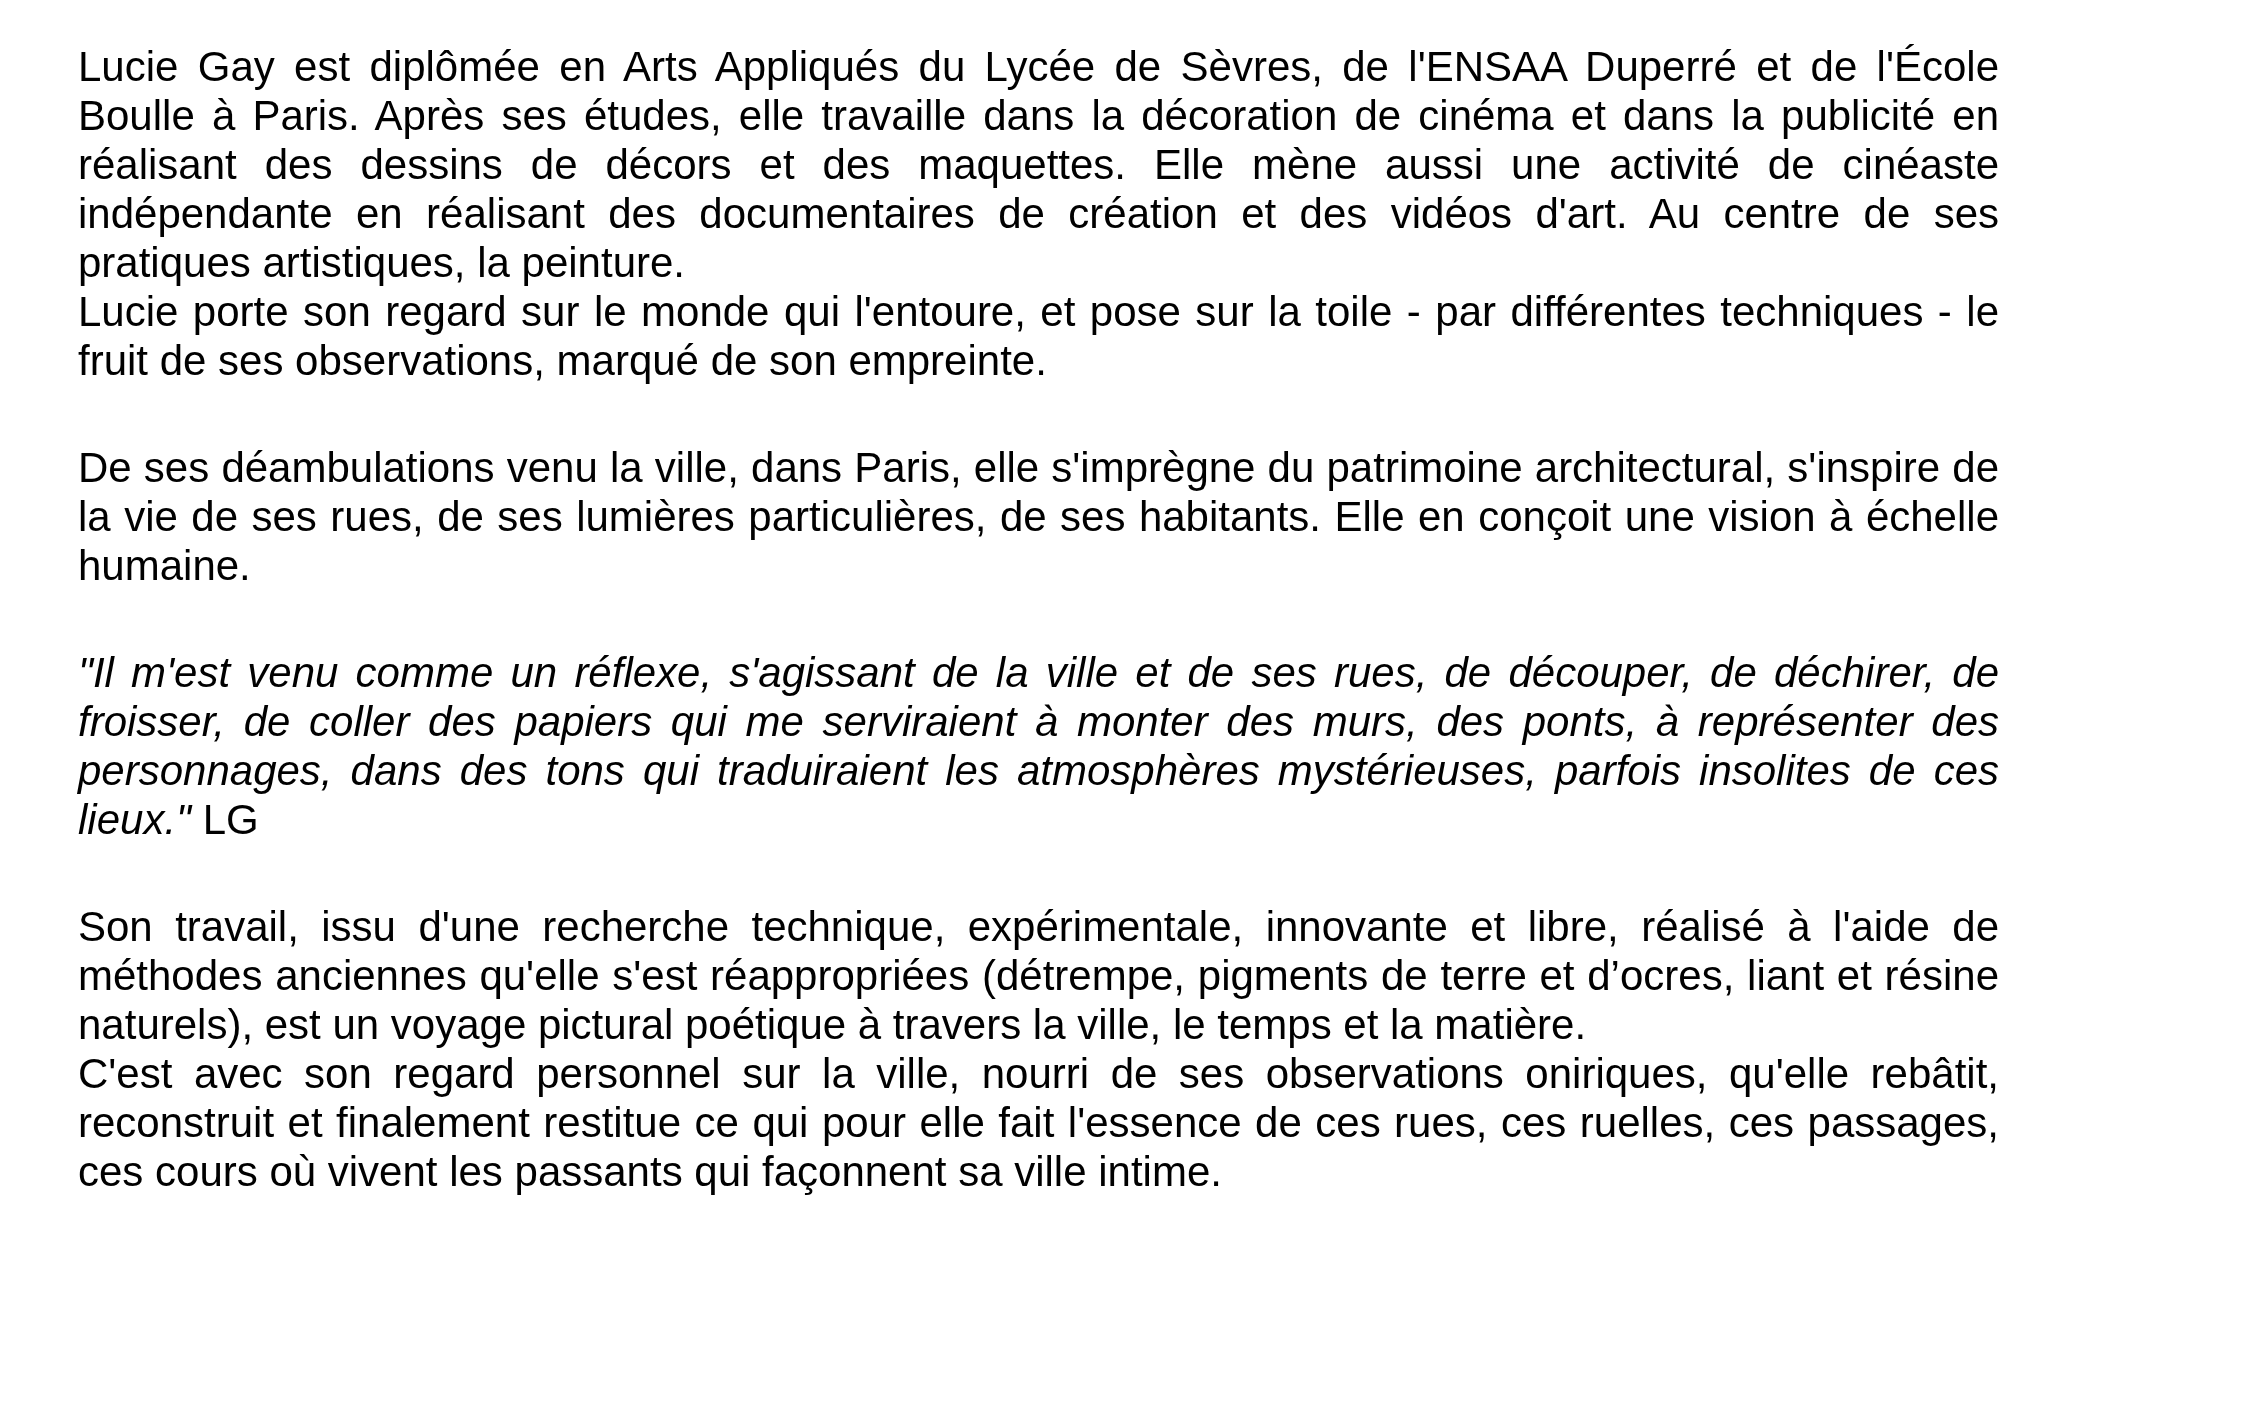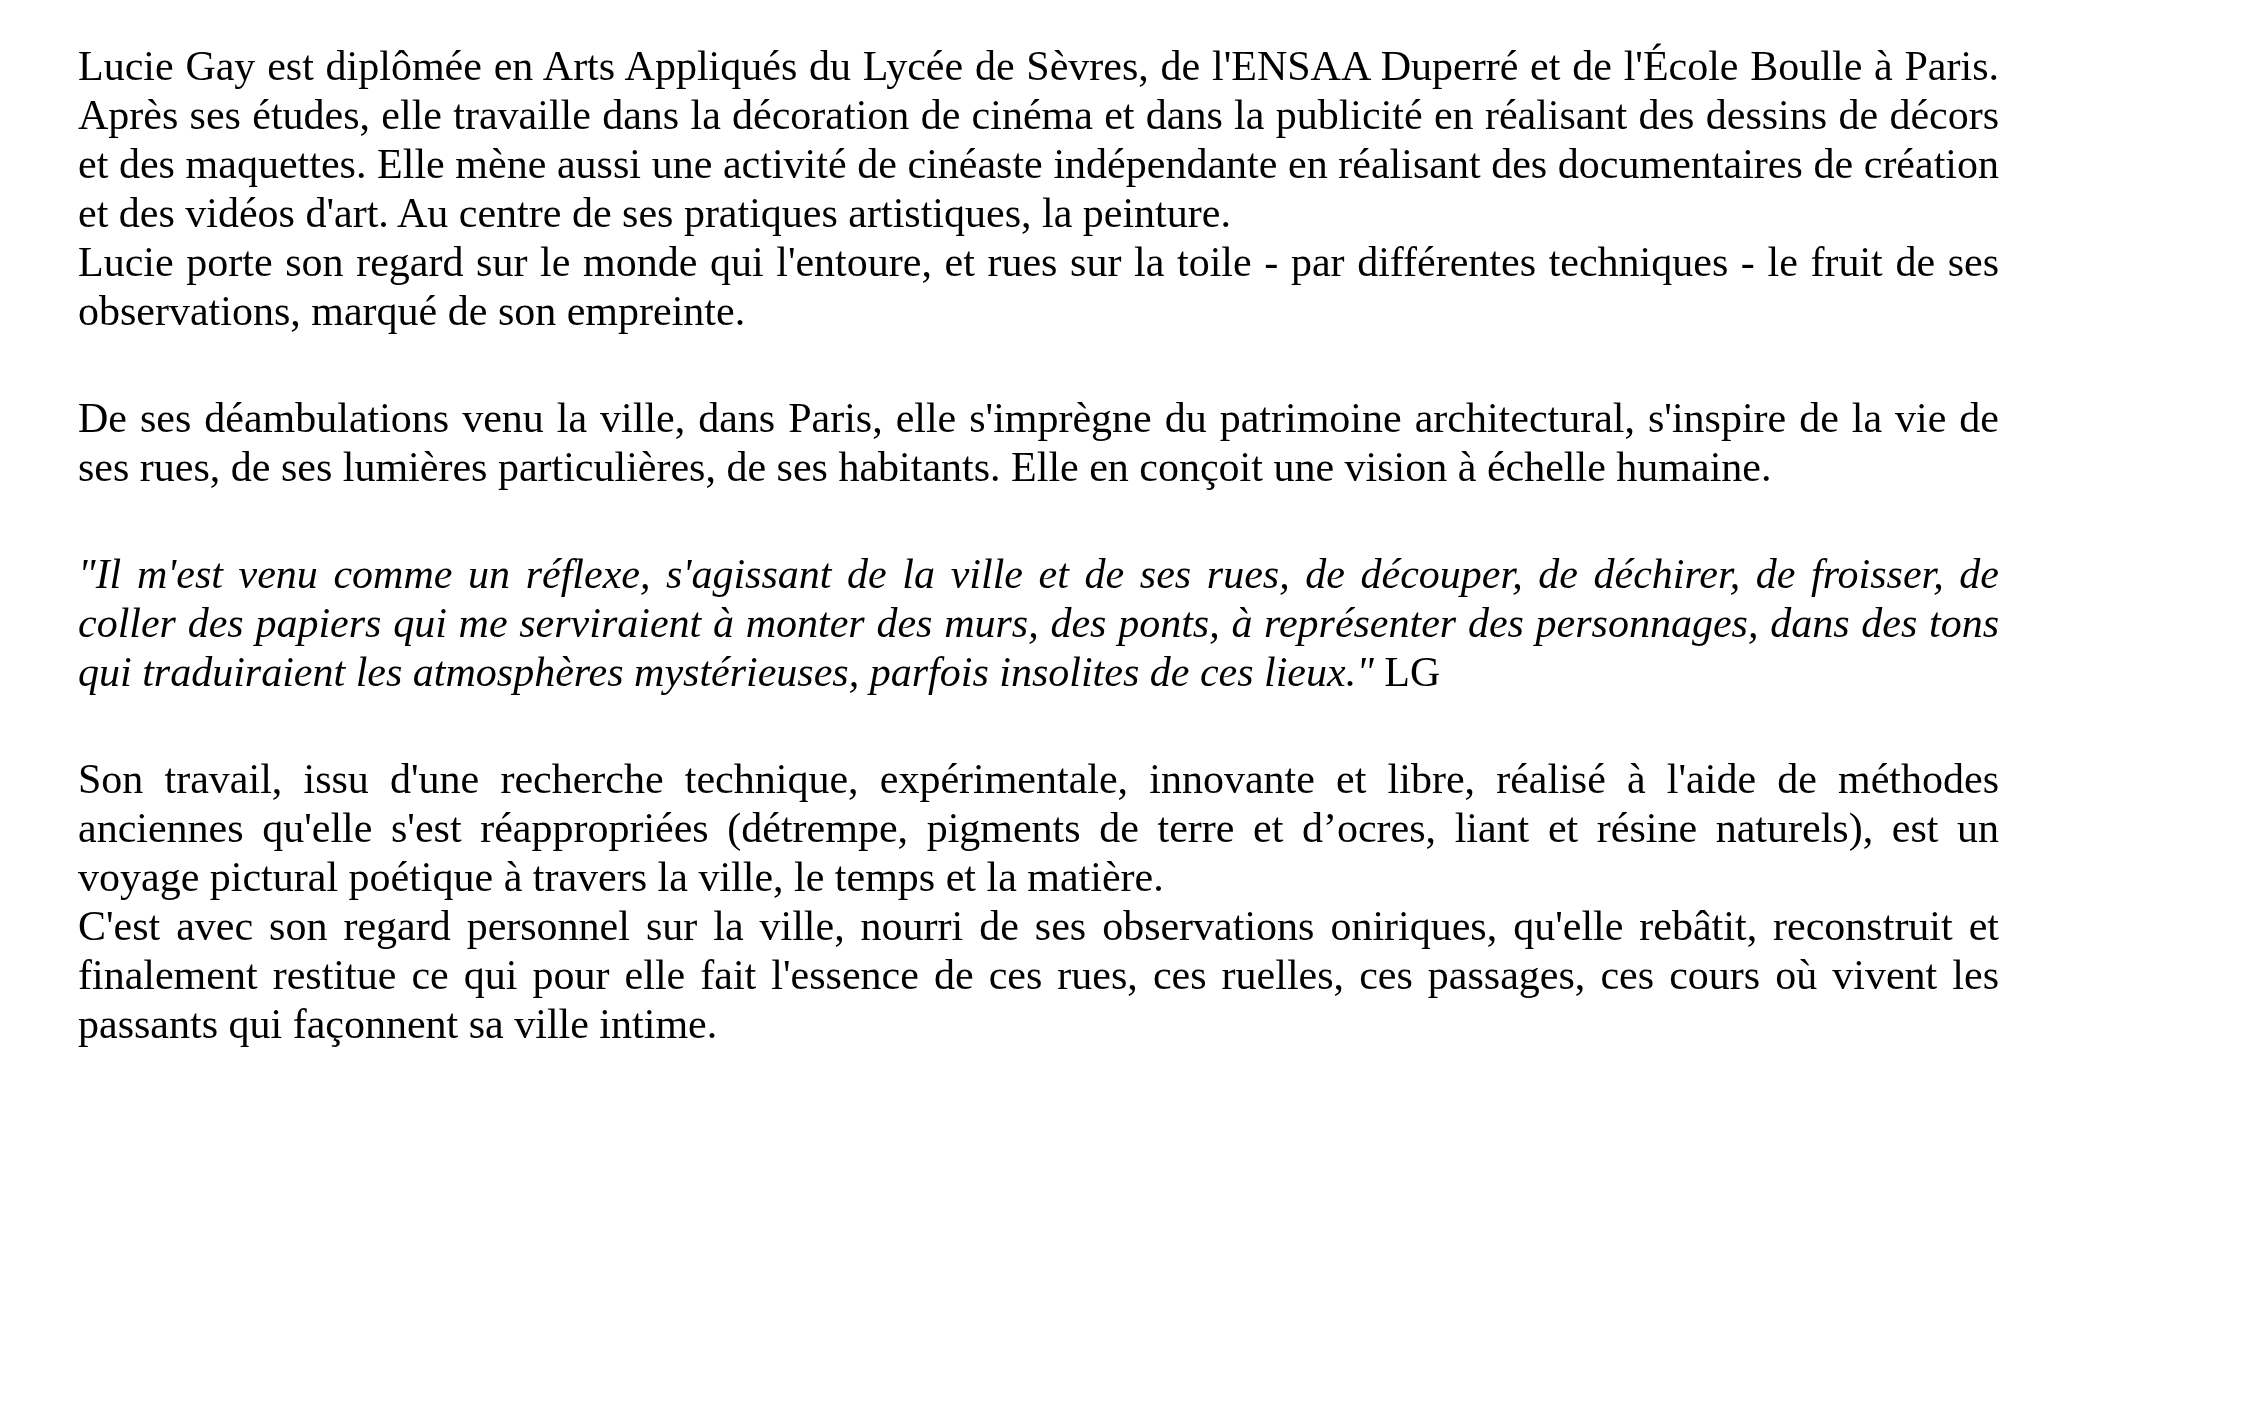--- a/index.html
+++ b/index.html
@@ -12,21 +12,21 @@
     height: 1407px;
     overflow: hidden;
   }
   .page {
     box-sizing: border-box;
     width: 2081px;
     height: 1407px;
     padding: 42px 82px 0 78px;
     background: #ffffff;
     color: #000000;
-    font-family: Liberation Serif, serif;
+    font-family: Liberation Sans, sans-serif;
     font-size: 42px;
     line-height: 49px;
     text-align: justify;
     text-justify: inter-word;
   }
   .block {
     margin: 0 0 58px 0;
   }
   .block:last-child {
     margin-bottom: 0;
@@ -43,21 +43,21 @@
     font-style: normal;
   }
 </style>
 </head>
 <body>
 
 <main class="page">
 
   <section class="block">
     <p class="para">Lucie Gay est diplômée en Arts Appliqués du Lycée de Sèvres, de l'ENSAA Duperré et de l'École Boulle à Paris. Après ses études, elle travaille dans la décoration de cinéma et dans la publicité en réalisant des dessins de décors et des maquettes. Elle mène aussi une activité de cinéaste indépendante en réalisant des documentaires de création et des vidéos d'art. Au centre de ses pratiques artistiques, la peinture.</p>
-    <p class="para">Lucie porte son regard sur le monde qui l'entoure, et rues sur la toile - par différentes techniques - le fruit de ses observations, marqué de son empreinte.</p>
+    <p class="para">Lucie porte son regard sur le monde qui l'entoure, et pose sur la toile - par différentes techniques - le fruit de ses observations, marqué de son empreinte.</p>
   </section>
 
   <section class="block">
     <p class="para">De ses déambulations venu la ville, dans Paris, elle s'imprègne du patrimoine architectural, s'inspire de la vie de ses rues, de ses lumières particulières, de ses habitants. Elle en conçoit une vision à échelle humaine.</p>
   </section>
 
   <section class="block">
     <p class="para"><span class="quote-text">"Il m'est venu comme un réflexe, s'agissant de la ville et de ses rues, de découper, de déchirer, de froisser, de coller des papiers qui me serviraient à monter des murs, des ponts, à représenter des personnages, dans des tons qui traduiraient les atmosphères mystérieuses, parfois insolites de ces lieux."</span><span class="quote-attribution"> LG</span></p>
   </section>
 

